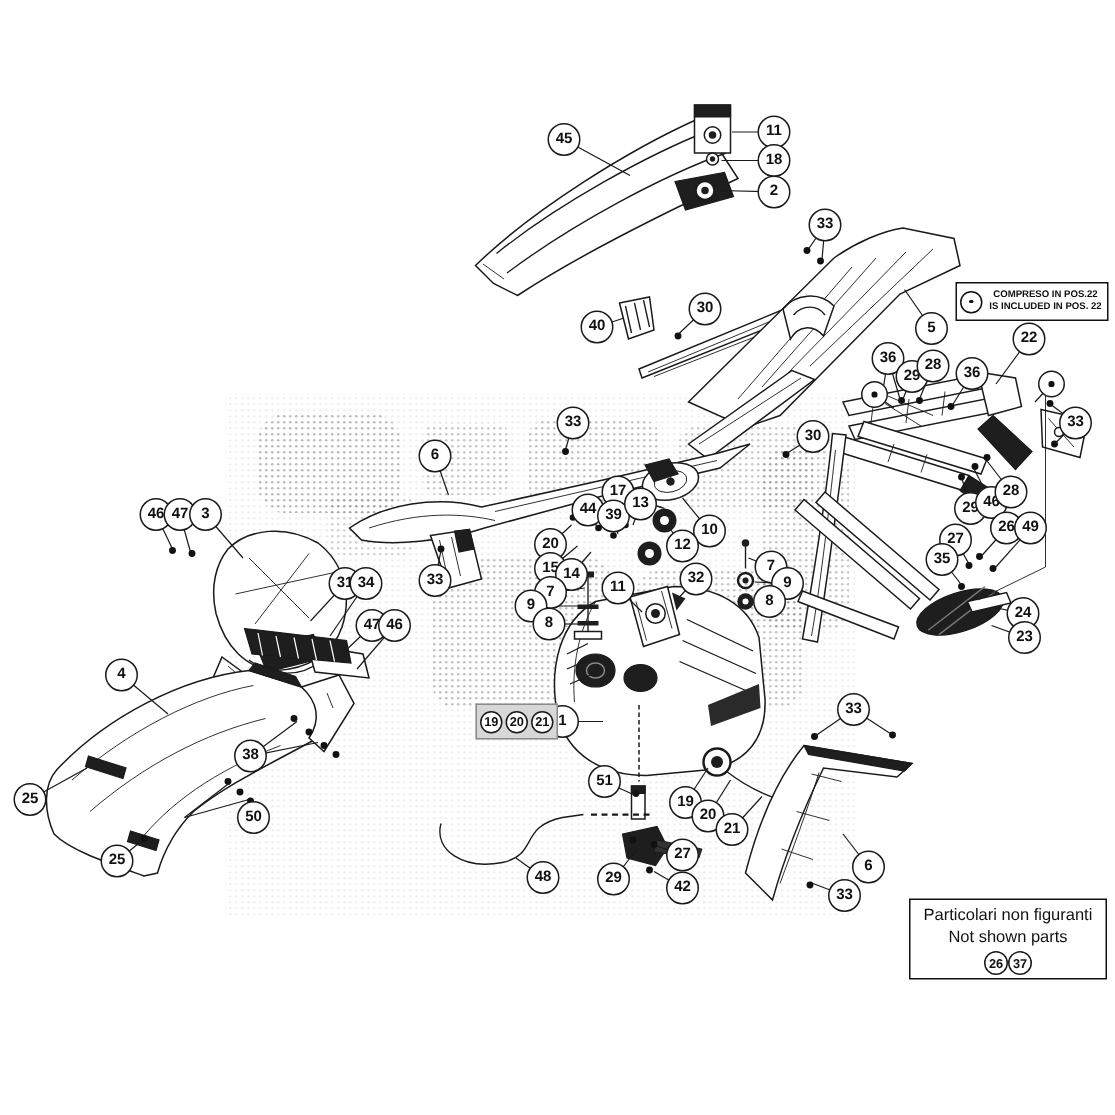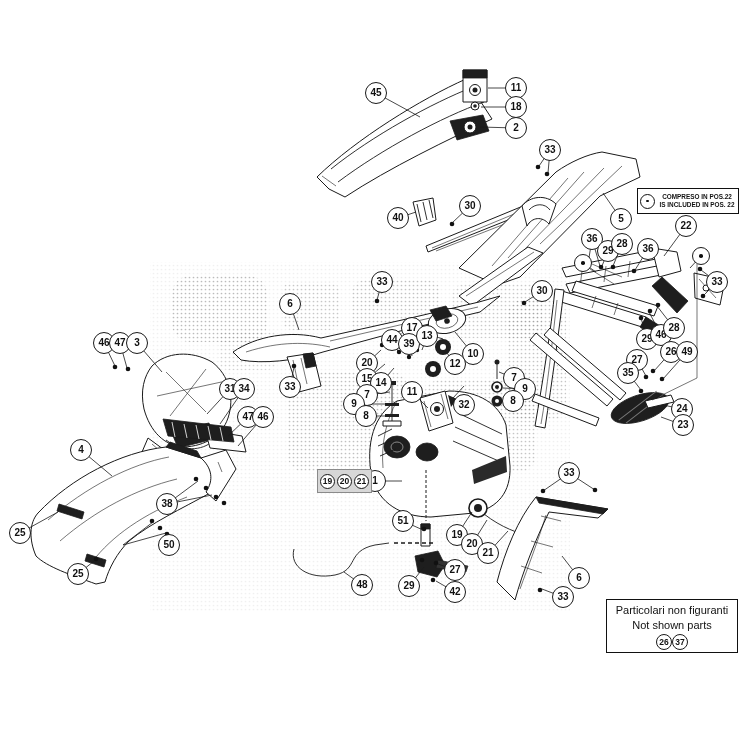--- a/index.html
+++ b/index.html
@@ -416,21 +416,21 @@
       <div class="balloon b-n" style="left: 427px; top: 336px;">13</div>
       <div class="balloon b-n" style="left: 473px; top: 354px;">10</div>
       <div class="balloon b-n" style="left: 455px; top: 364px;">12</div>
       <div class="balloon b-n" style="left: 367px; top: 363px;">20</div>
       <div class="balloon b-n" style="left: 367px; top: 379px;">15</div>
       <div class="balloon b-n" style="left: 381px; top: 383px;">14</div>
       <div class="balloon b-n" style="left: 367px; top: 395px;">7</div>
       <div class="balloon b-n" style="left: 354px; top: 404px;">9</div>
       <div class="balloon b-n" style="left: 366px; top: 416px;">8</div>
       <div class="balloon b-n" style="left: 412px; top: 392px;">11</div>
-      <div class="balloon b-n" style="left: 464px; top: 386px; margin-top: 19px;">32</div>
+      <div class="balloon b-n" style="left: 464px; top: 386px;">32</div>
       <div class="balloon b-n" style="left: 514px; top: 378px;">7</div>
       <div class="balloon b-n" style="left: 525px; top: 389px;">9</div>
       <div class="balloon b-n" style="left: 513px; top: 401px;">8</div>
       <div class="balloon b-n" style="left: 647px; top: 339px;">29</div>
       <div class="balloon b-n" style="left: 661px; top: 335px;">46</div>
       <div class="balloon b-n" style="left: 674px; top: 328px;">28</div>
       <div class="balloon b-n" style="left: 671px; top: 352px;">26</div>
       <div class="balloon b-n" style="left: 687px; top: 352px;">49</div>
       <div class="balloon b-n" style="left: 637px; top: 360px;">27</div>
       <div class="balloon b-n" style="left: 628px; top: 373px;">35</div>

